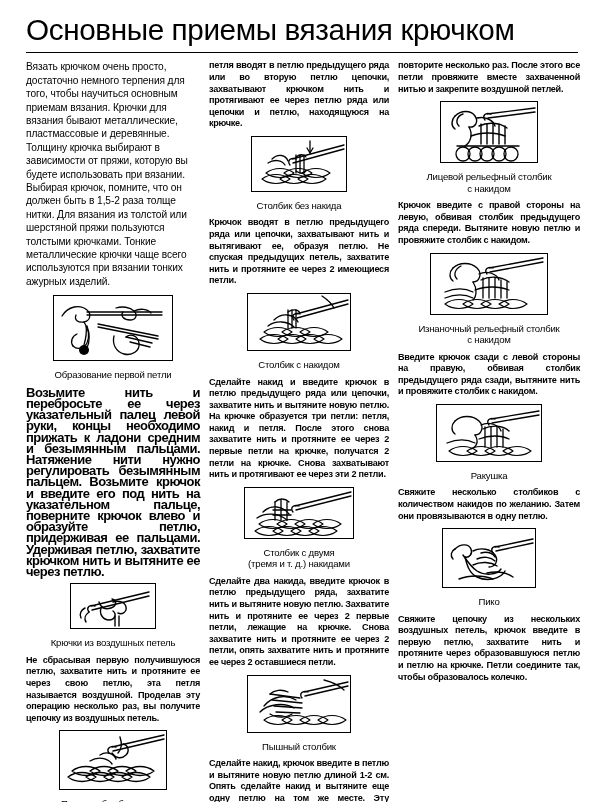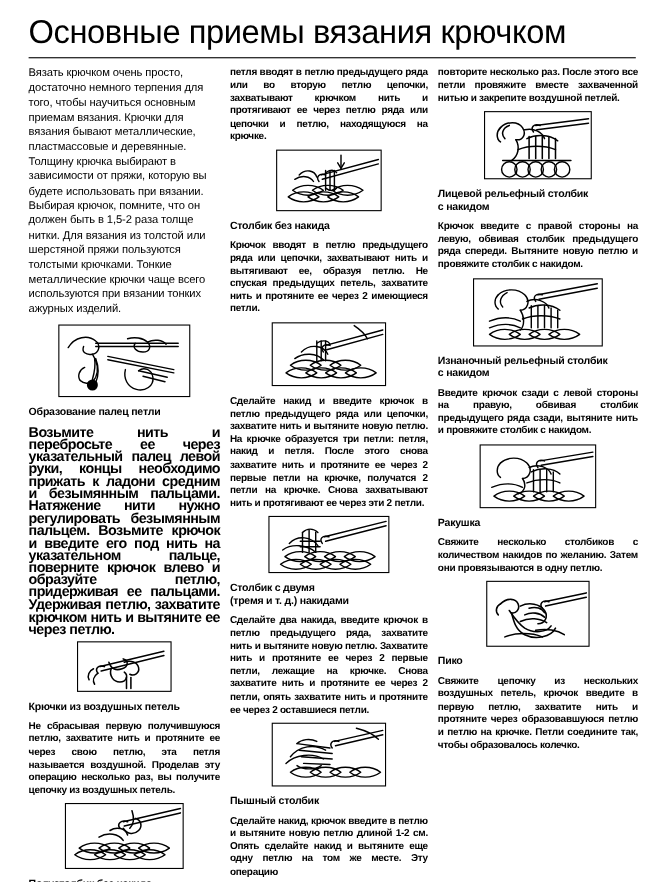--- a/index.html
+++ b/index.html
@@ -85,23 +85,24 @@
     font-size: 13px;
     line-height: 11.2px;
     margin: 0 0 6px 0;
     font-weight: bold;
     text-align: justify;
     letter-spacing: -0.5px;
   }
   h2.section-head {
     font-size: 9.6px;
     line-height: 11.5px;
-    font-weight: bold;
+    font-weight: normal;
     margin: 2px 0 6px 0;
     letter-spacing: -0.2px;
+    text-align: center;
   }
 
   
   .fig {
     border: 1.1px solid #000;
     background: #fff;
     margin: 4px auto 8px auto;
     display: block;
     overflow: hidden;
   }
@@ -136,21 +137,21 @@
             <path d="M60 40 C58 48, 62 56, 70 58 C78 60, 86 55, 85 47 C84 40, 77 37, 72 41"></path>
             <path d="M72 41 L98 47"></path>
             <path d="M76 46 L96 51"></path>
             <path d="M33 30 C36 38, 36 45, 33 52"></path>
             <circle cx="30" cy="54" r="5" fill="#000" stroke="none"></circle>
             <path d="M30 49 C32 42, 33 36, 32 30"></path>
           </g>
         </svg>
       </div>
 
-      <h2 class="section-head">Образование палец петли</h2>
+      <h2 class="section-head">Образование первой петли</h2>
       <p class="body-bold-tight">Возьмите нить и перебросьте ее через указательный палец левой руки, концы необходимо прижать к ладони средним и безымянным пальцами. Натяжение нити нужно регулировать безымянным пальцем. Возьмите крючок и введите его под нить на указательном пальце, поверните крючок влево и образуйте петлю, придерживая ее пальцами. Удерживая петлю, захватите крючком нить и вытяните ее через петлю.</p>
 
       <div class="fig" style="width:86px;height:46px;">
         <svg viewBox="0 0 86 46" width="86" height="46">
           <g fill="none" stroke="#000" stroke-width="1.4" stroke-linecap="round" stroke-linejoin="round">
             <path d="M20 22 L78 8"></path>
             <path d="M21 26 L78 12"></path>
             <path d="M24 22 C18 20, 15 24, 18 28"></path>
             <path d="M28 18 C30 24, 34 26, 40 24 C46 22, 46 16, 41 15"></path>
             <path d="M30 24 C28 30, 32 36, 38 36 C44 36, 46 30, 42 27"></path>
@@ -243,20 +244,21 @@
               <path d="M52 38 C60 32, 72 32, 80 38 C72 44, 60 44, 52 38 Z"></path>
               <path d="M12 45 C20 39, 32 39, 40 45 C32 51, 20 51, 12 45 Z"></path>
               <path d="M30 45 C38 39, 50 39, 58 45 C50 51, 38 51, 30 45 Z"></path>
               <path d="M48 45 C56 39, 68 39, 76 45 C68 51, 56 51, 48 45 Z"></path>
               <path d="M66 45 C74 39, 86 39, 94 45 C86 51, 74 51, 66 45 Z"></path>
             </g>
           </g>
         </svg>
       </div>
 
+      <h2 class="section-head">Столбик с накидом</h2>
       <p class="body-bold">Сделайте накид и введите крючок в петлю предыдущего ряда или цепочки, захватите нить и вытяните новую петлю. На крючке образуется три петли: петля, накид и петля. После этого снова захватите нить и протяните ее через 2 первые петли на крючке, получатся 2 петли на крючке. Снова захватывают нить и протягивают ее через эти 2 петли.</p>
 
       <div class="fig" style="width:110px;height:52px;">
         <svg viewBox="0 0 110 52" width="110" height="52">
           <g fill="none" stroke="#000" stroke-width="1.3" stroke-linecap="round" stroke-linejoin="round">
             <path d="M50 18 L106 4"></path>
             <path d="M51 22 L106 8"></path>
             <path d="M54 18 C48 16, 45 20, 48 24"></path>
             <path d="M18 24 C26 16, 38 18, 44 26"></path>
             <path d="M12 30 C20 24, 34 25, 42 32"></path>

